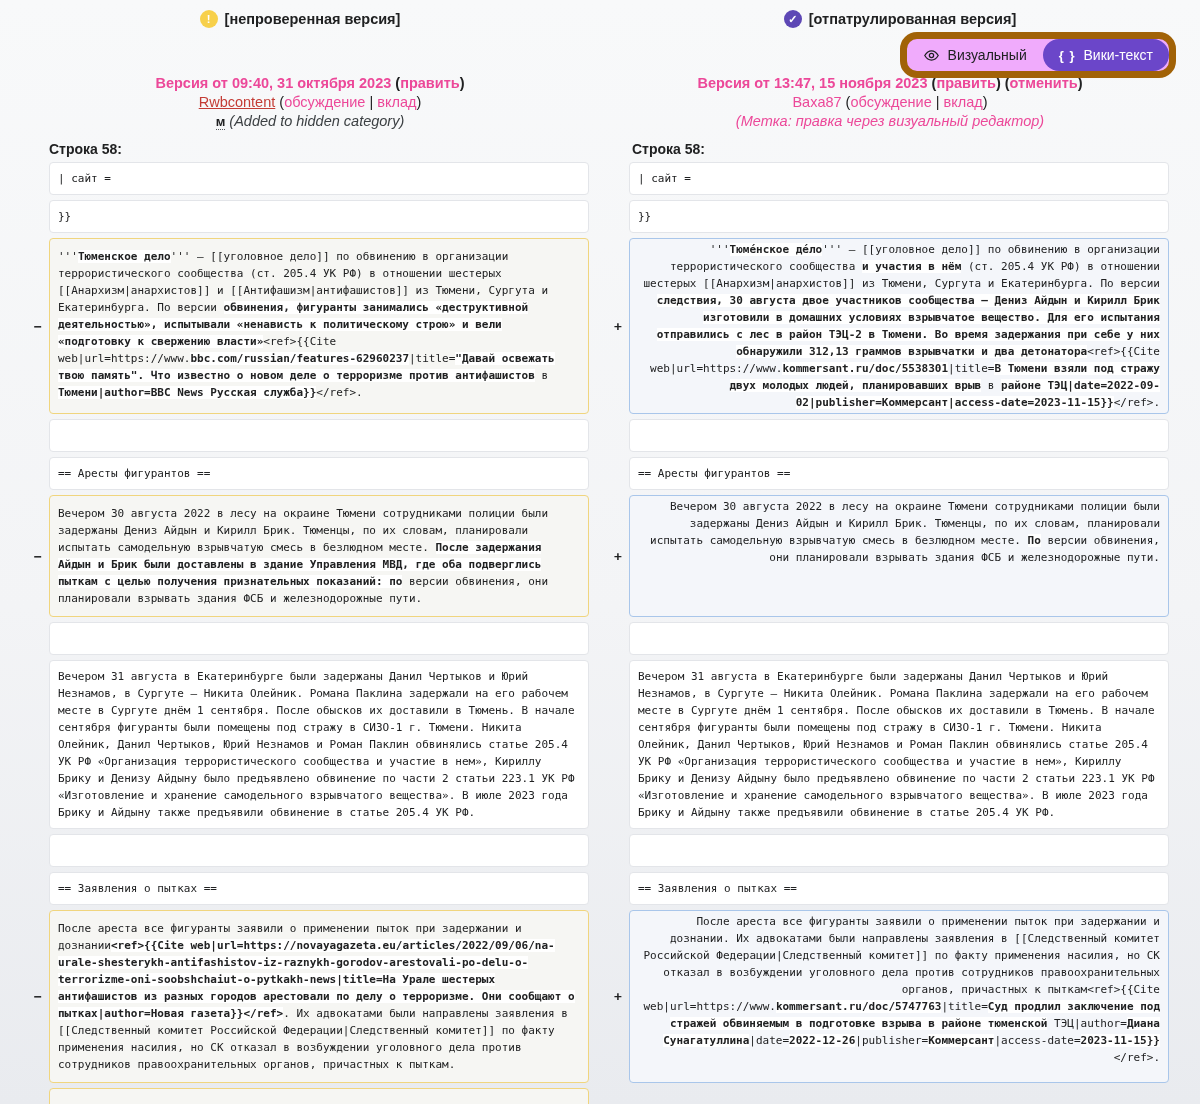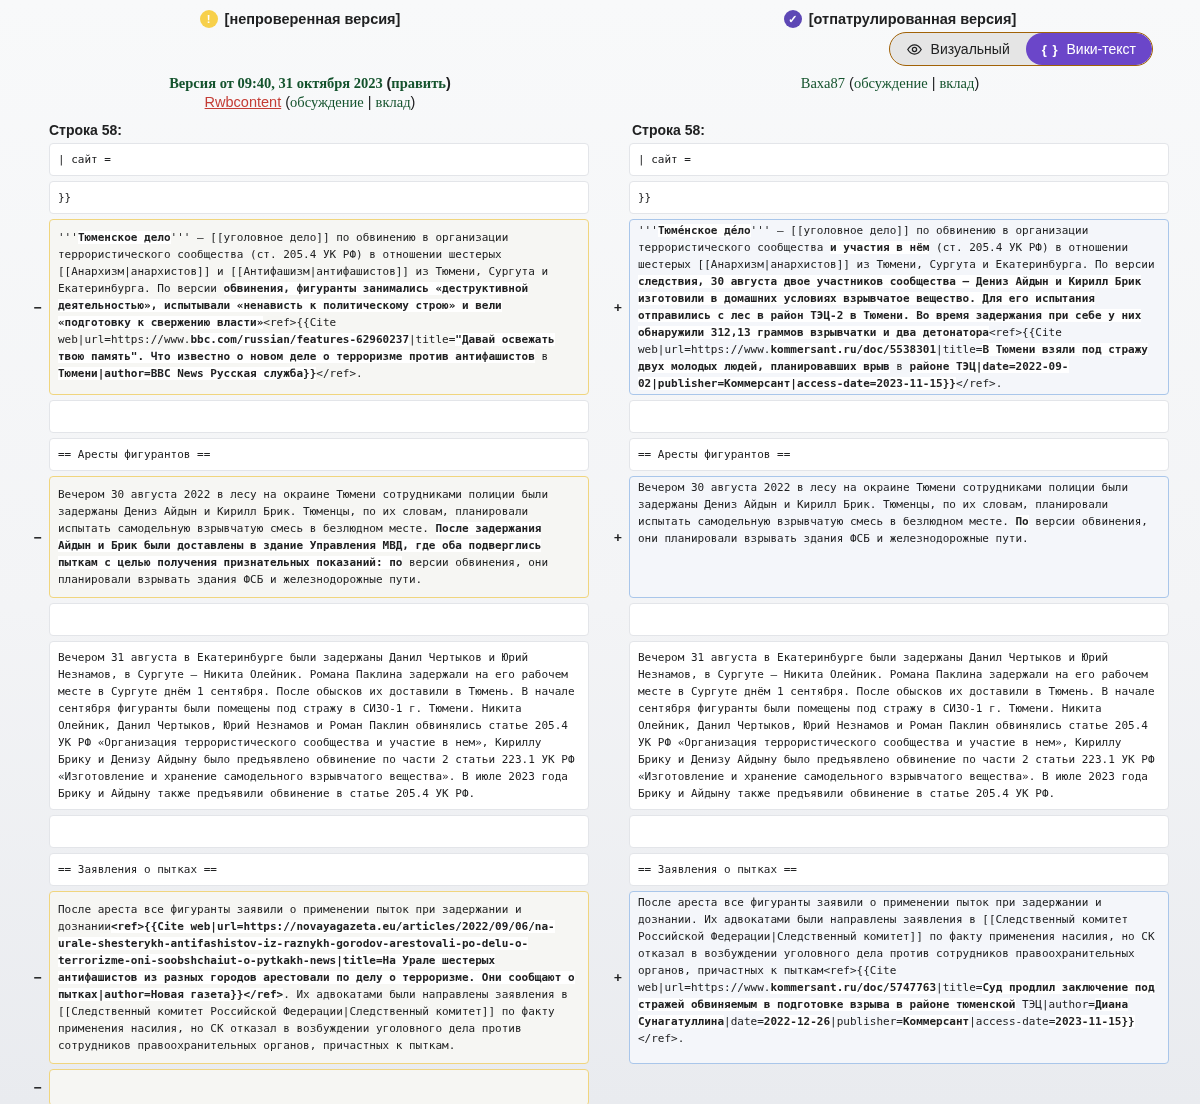--- a/index.html
+++ b/index.html
@@ -11,52 +11,52 @@
   .status-row { display:flex; padding-top:10px; }
   .status { flex:1; display:flex; justify-content:center; align-items:center; gap:7px;
             font-weight:bold; font-size:14.5px; }
   .icon-circle { width:18px; height:18px; border-radius:50%; display:inline-flex;
                  align-items:center; justify-content:center; color:#fff; font-size:11px;
                  font-weight:bold; flex:none; }
   .warn { background:#f7d04b; }
   .check { background:#5d47b5; }
 
   .toolbar { height:42px; position:relative; }
-  .toggle-group { position:absolute; right:47px; top:4px; display:flex; background:#e5e5e5;
-                  border:1px solid #a16207; border-radius:17px; overflow:hidden; height:32px; }
+  .toggle-group { position:absolute; right:24px; top:4px; display:flex; background:#f0abfc;
+                  border:7px solid #a16207; border-radius:17px; overflow:hidden; height:32px; }
   .pill { display:flex; align-items:center; gap:8px; padding:0 16px; font-size:14px;
           border-radius:17px; cursor:pointer; }
   .pill.selected { background:#6b46c9; color:#fff; }
   .pill .braces { font-weight:bold; font-size:13px; letter-spacing:1px; }
   .eye-svg { width:17px; height:17px; display:block; }
 
   .headers-row { display:flex; gap:22px; padding:4px 31px 0; }
   .col-header { flex:1; text-align:center; font-size:14.5px; line-height:19px; }
   .col-header .l1 { font-weight:bold; }
-  .lk { color:#14532d;font-family:Liberation Serif, serif; }
+  .lk { color:#ec4899; }
   .rd { color:#c43c35;text-decoration:underline; }
   .dk { color:#202122; }
   .gy { color:#3c4043; }
   .it { font-style:italic; }
   .minor { font-weight:bold; border-bottom:1px dotted #54595d; font-size:13px; }
 
   .line-labels { display:flex; gap:28px; padding:10px 31px 5px; font-weight:bold; font-size:14px; }
   .line-label { flex:1; padding-left:18px; box-sizing:border-box; }
 
   .diff-rows { padding:0 31px; }
   .diff-row { display:flex; gap:22px; margin-bottom:5px; }
   .cell { flex:1; min-width:0; display:flex; gap:4px; }
   .marker { width:14px; flex:none; display:flex; align-items:center; justify-content:center;
             font-weight:bold; font-size:13px; font-family:"DejaVu Sans Mono", monospace; }
   .box { flex:1; min-width:0; border-radius:4px; padding:7px 8px;
          font-family:"DejaVu Sans Mono", monospace; font-size:11px; line-height:17px;
          overflow-wrap:anywhere; color:#202122; }
   .box.context { background:#ffffff; border:1px solid #e3e5e9; }
   .box.deleted { background:#f6f6f3; border:1px solid #f0d57e; padding:9px 8px; }
-  .box.added   { background:#f4f6fa; border:1px solid #a9c6ea; padding:2px 8px; }
+  .box.added   { background:#f4f6fa; border:1px solid #a9c6ea; padding:2px 8px;text-align:right; }
   .box .hl { background:#ffffff; font-weight:bold; }
   .box-spacer { flex:1; }
 </style>
 </head>
 <body>
 
 <div>
 
   <div class="status-row">
     <div class="status">
@@ -82,23 +82,26 @@
         <span class="braces">{ }</span>
         <span>Вики-текст</span>
       </div>
     </div>
   </div>
 
   <div class="headers-row">
     <div class="col-header">
       <div class="l1"><span class="lk">Версия от 09:40, 31 октября 2023 </span><span class="dk">(</span><span class="lk">править</span><span class="dk">)</span></div>
       <div><span class="rd">Rwbcontent</span><span class="dk"> (</span><span class="lk">обсуждение</span><span class="dk"> | </span><span class="lk">вклад</span><span class="dk">)</span></div>
+      <div><span class="minor">м</span><span class="it gy"> (Added to hidden category)</span></div>
     </div>
     <div class="col-header">
+      <div class="l1"><span class="lk">Версия от 13:47, 15 ноября 2023 </span><span class="dk">(</span><span class="lk">править</span><span class="dk">) </span><span class="dk">(</span><span class="lk">отменить</span><span class="dk">)</span></div>
       <div><span class="lk">Baxa87</span><span class="dk"> (</span><span class="lk">обсуждение</span><span class="dk"> | </span><span class="lk">вклад</span><span class="dk">)</span></div>
+      <div><span class="it lk">(Метка: правка через визуальный редактор)</span></div>
     </div>
   </div>
 
   <div class="line-labels">
     <div class="line-label">Строка 58:</div>
     <div class="line-label">Строка 58:</div>
   </div>
 
   <div class="diff-rows">
       <div class="diff-row">

